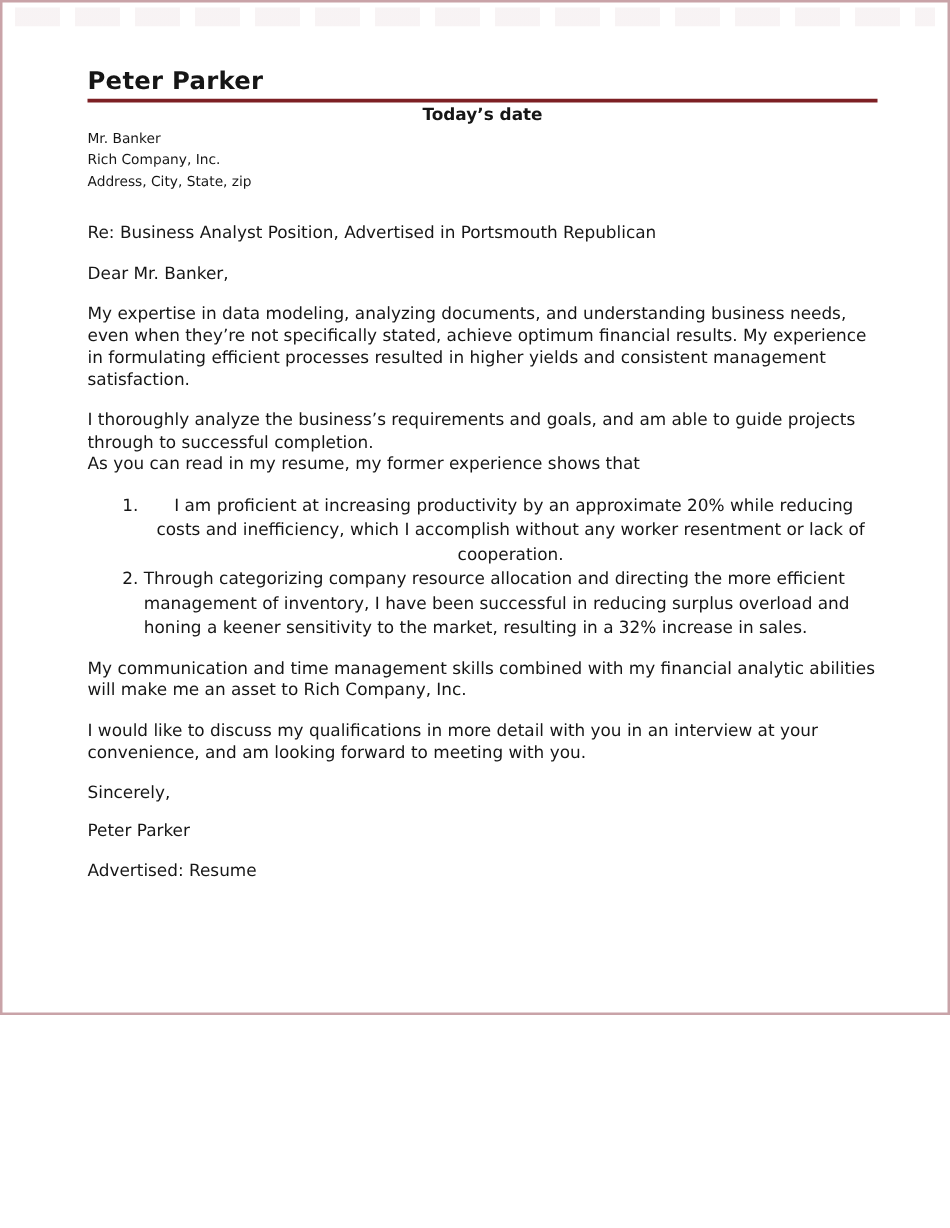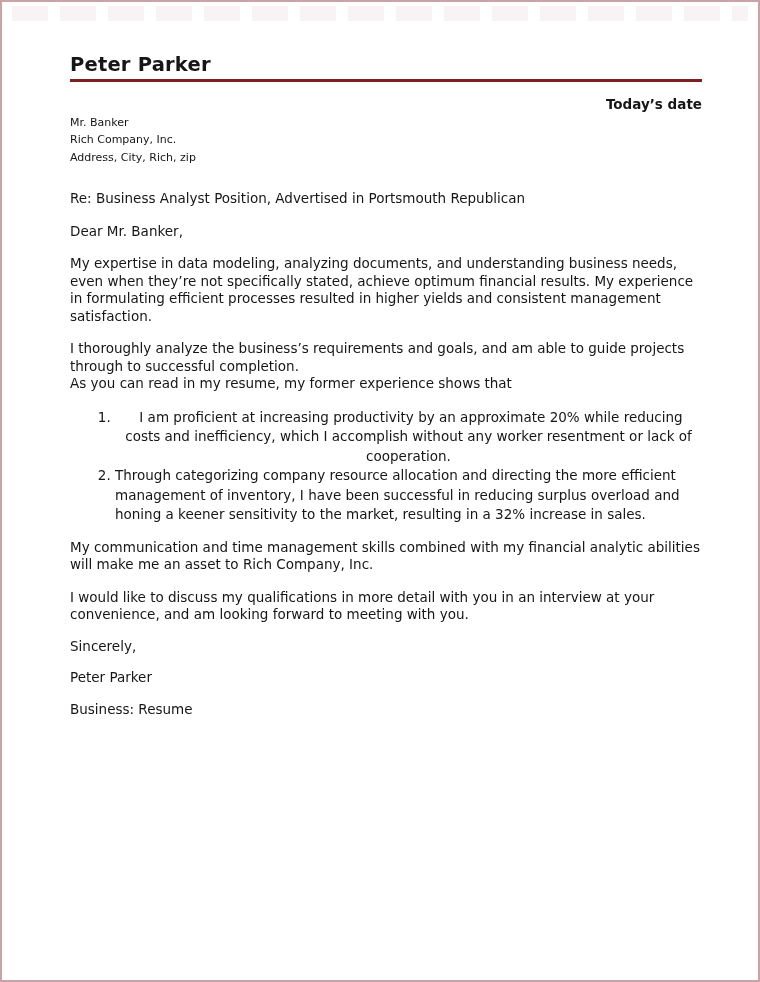--- a/index.html
+++ b/index.html
@@ -10,21 +10,21 @@
   }
   *{box-sizing:border-box;margin:0;padding:0;}
   html,body{background:#fff;}
   body{
     width:760px;height:982px;
     font-family:"DejaVu Sans","Liberation Sans",sans-serif;
     color:var(--text-color);
   }
   .page{
     position:relative;
-    width:760px;height:982px;
+    width:760px;height:812px;
     background:var(--page-bg);
     border:2px solid var(--border-color);
     overflow:hidden;
   }
   
   .watermark-strip{
     position:absolute;top:4px;left:10px;right:10px;height:15px;
     background:repeating-linear-gradient(90deg,
       rgba(185,140,150,0.10) 0px, rgba(185,140,150,0.10) 36px,
       rgba(185,140,150,0.0) 36px, rgba(185,140,150,0.0) 48px);
@@ -40,23 +40,23 @@
   }
   .contact-line{
     font-size:14px;line-height:19px;font-weight:bold;
     white-space:pre;
   }
   .header-rule{
     height:3px;margin-top:1px;
     background:var(--rule-color);
   }
   .date-line{
-    margin-top:14px;
+    margin-top:2px;
     font-size:13.5px;line-height:18px;font-weight:bold;
-    text-align:right;
+    text-align:center;
   }
   .body-text{font-size:13.5px;line-height:17.5px;}
   .recipient-block div{font-size:11px;line-height:17.5px;}
   .subject-line{margin-top:24px;}
   .para{margin-top:15px;}
   .achievements{
     margin-top:15px;
     padding-left:45px;
     font-size:13.5px;line-height:19.5px;
   }
@@ -79,21 +79,21 @@
     <div class="applicant-name">Peter Parker</div>
 
 
     <div class="header-rule"></div>
 
     <div class="date-line body-text">Today’s date</div>
 
     <div class="recipient-block">
       <div>Mr. Banker</div>
       <div>Rich Company, Inc.</div>
-      <div>Address, City, Rich, zip</div>
+      <div>Address, City, State, zip</div>
     </div>
 
     <div class="subject-line body-text">Re: Business Analyst Position, Advertised in Portsmouth Republican</div>
 
     <div class="para body-text">Dear Mr. Banker,</div>
 
 
     <div class="para body-text">My expertise in data modeling, analyzing documents, and understanding business needs, even when they’re not specifically stated, achieve optimum financial results. My experience in formulating efficient processes resulted in higher yields and consistent management satisfaction.</div>
 
     <div class="para body-text">
@@ -111,16 +111,16 @@
     </ol>
 
     <div class="para-skills para body-text">My communication and time management skills combined with my financial analytic abilities will make me an asset to Rich Company, Inc.</div>
 
     <div class="para body-text">I would like to discuss my qualifications in more detail with you in an interview at your convenience, and am looking forward to meeting with you.</div>
 
     <div class="closing-line body-text">Sincerely,</div>
 
     <div class="signature-name body-text">Peter Parker</div>
 
-    <div class="enclosure-note body-text">Business: Resume</div>
+    <div class="enclosure-note body-text">Advertised: Resume</div>
 
   </div>
 </div>
 
 </body></html>

